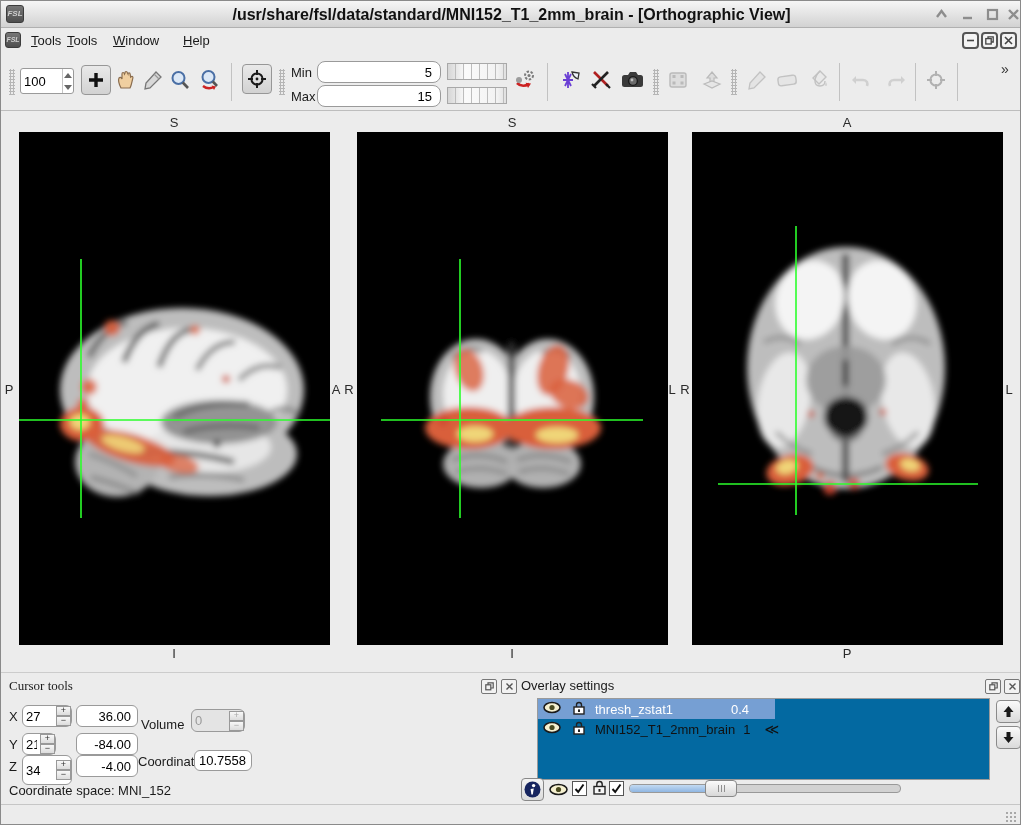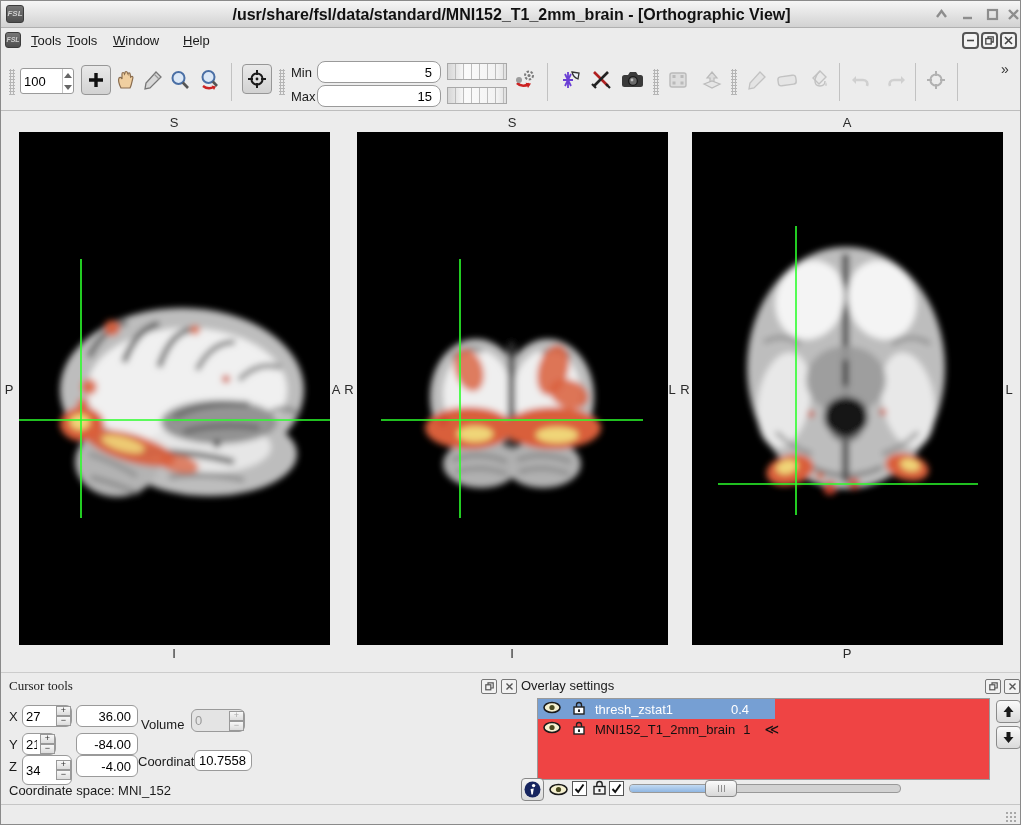--- a/index.html
+++ b/index.html
@@ -39,21 +39,21 @@
   .lbl{color:#1a1a1a;}
   
   .ortho{left:0;top:110px;width:1021px;height:562px;background:#ececec;border-bottom:1px solid #cccccc;}
   .canvas{top:21px;width:311px;height:513px;background:#000;}
   .anat{color:#2a2a2a;font-size:13px;width:14px;text-align:center;}
   
   .panel-title{font-size:13px;color:#1a1a1a;}
   .mini-btn{width:16px;height:15px;border:1px solid #777;border-radius:2px;background:#f2f2f2;display:flex;align-items:center;justify-content:center;}
   .spin-sm{width:15px;height:10px;border:1px solid #999;background:linear-gradient(#f8f8f8,#dcdcdc);font-size:9px;line-height:7px;text-align:center;color:#333;}
   .coordfield{background:#fff;border:1px solid #9a9a9a;border-radius:6px;font:13px "Liberation Sans",sans-serif;outline:0;}
-  .listbox{background:#ef4444;border:1px solid #9a9a9a;}
+  .listbox{background:#0369a1;border:1px solid #9a9a9a;}
   .ov-row{height:20px;display:flex;align-items:center;}
   .arrow-btn{width:25px;height:23px;border:1px solid #8a8a8a;border-radius:4px;background:linear-gradient(#fafafa,#dadada);display:flex;align-items:center;justify-content:center;}
   .checkbox{width:15px;height:15px;background:#fff;border:1px solid #555;display:flex;align-items:center;justify-content:center;}
   .slider-track{height:9px;border:1px solid #999;border-radius:4px;background:#d2d2d2;overflow:hidden;}
   .slider-fill{height:100%;background:linear-gradient(#c3daf2,#8fb6e2);}
   .slider-handle{width:32px;height:17px;border:1px solid #888;border-radius:4px;background:linear-gradient(#fbfbfb,#d8d8d8);display:flex;align-items:center;justify-content:center;gap:2px;}
   .slider-handle i{display:block;width:1px;height:7px;background:#909090;}
   .dots3{width:12px;height:12px;background-image:radial-gradient(#a8a8a8 1px,transparent 1.2px);background-size:4px 4px;}
 </style>
 </head>

